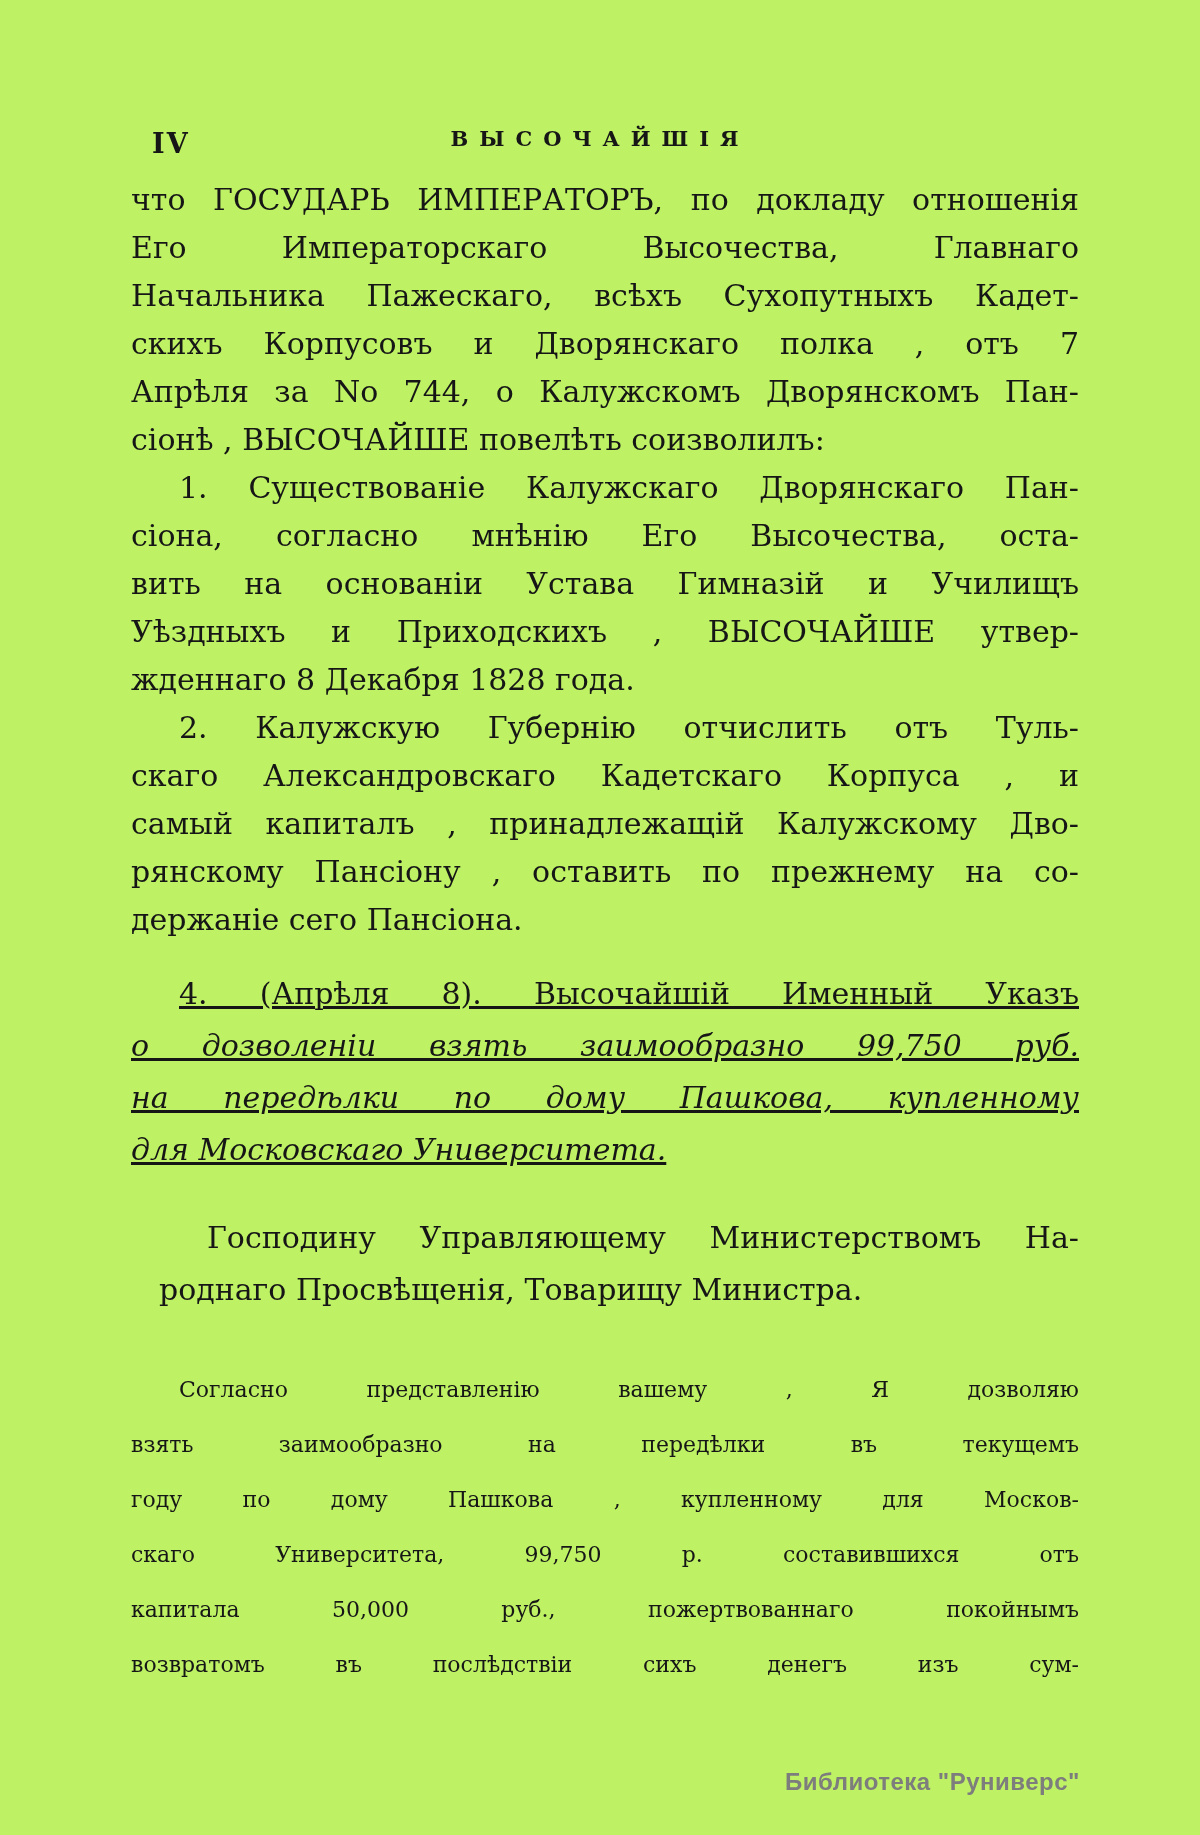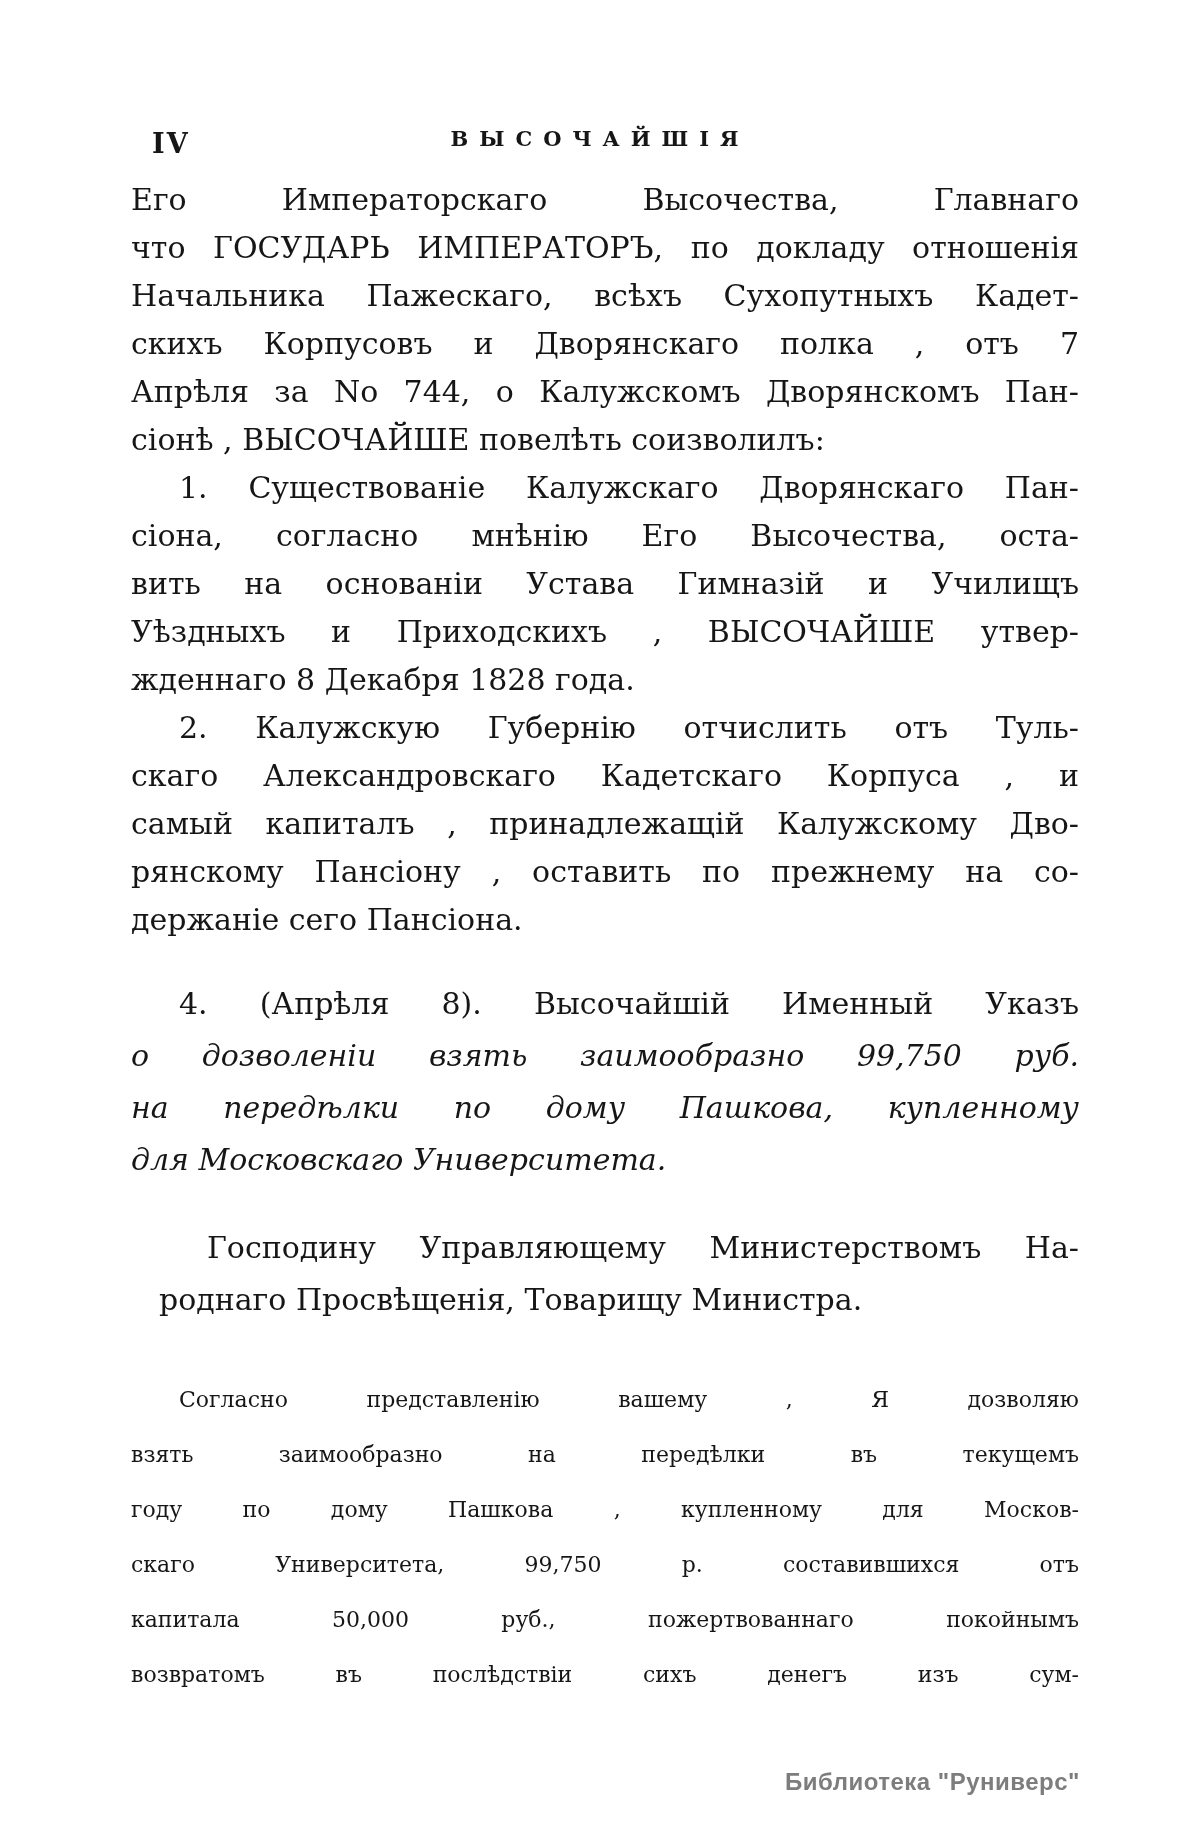--- a/index.html
+++ b/index.html
@@ -4,21 +4,21 @@
 <style>
   html, body {
     margin: 0;
     padding: 0;
     background: #e8e8e8;
   }
   .page {
     position: relative;
     width: 1200px;
     height: 1835px;
-    background: #ffffff;
+    background: #bef264;
     color: #161616;
     font-family: "DejaVu Serif", "Liberation Serif", serif;
     overflow: hidden;
   }
   .pagenum {
     position: absolute;
     left: 152px;
     top: 130px;
     font-size: 27px;
     font-weight: bold;
@@ -44,21 +44,21 @@
     font-size: 30px;
   }
   .line {
     line-height: 48px;
     text-align: justify;
     text-align-last: justify;
   }
   .line.indent { text-indent: 48px; }
   .line.last { text-align-last: left; }
   .line.it { font-style: italic; }
-  .p-decree-heading { margin-top: 34px; }
+  .p-decree-heading { margin-top: 24px; text-decoration: underline; }
   .p-decree-heading .line { line-height: 52px; }
   .p-salutation { margin-top: 36px; }
   .p-salutation .line { line-height: 52px; margin-left: 28px; }
   .p-decree-body { margin-top: 46px; font-size: 22px; }
   .p-decree-body .line { line-height: 55px; }
   .watermark {
     position: absolute;
     right: 120px;
     top: 1768px;
     font-family: "Liberation Sans", "DejaVu Sans", sans-serif;
@@ -72,22 +72,22 @@
 <body>
 
 <div class="page">
 
   <div class="pagenum">IV</div>
   <div class="runhead">ВЫСОЧАЙШІЯ</div>
 
   <div class="textblock">
 
     <div class="p p-intro">
+      <div class="line">что ГОСУДАРЬ ИМПЕРАТОРЪ, по докладу отношенія</div>
       <div class="line">Его Императорскаго Высочества, Главнаго</div>
-      <div class="line">что ГОСУДАРЬ ИМПЕРАТОРЪ, по докладу отношенія</div>
       <div class="line">Начальника Пажескаго, всѣхъ Сухопутныхъ Кадет-</div>
       <div class="line">скихъ Корпусовъ и Дворянскаго полка , отъ 7</div>
       <div class="line">Апрѣля за No 744, о Калужскомъ Дворянскомъ Пан-</div>
       <div class="line last">сіонѣ , ВЫСОЧАЙШЕ повелѣть соизволилъ:</div>
     </div>
 
     <div class="p p-item1">
       <div class="line indent">1. Существованіе Калужскаго Дворянскаго Пан-</div>
       <div class="line">сіона, согласно мнѣнію Его Высочества, оста-</div>
       <div class="line">вить на основаніи Устава Гимназій и Училищъ</div>

